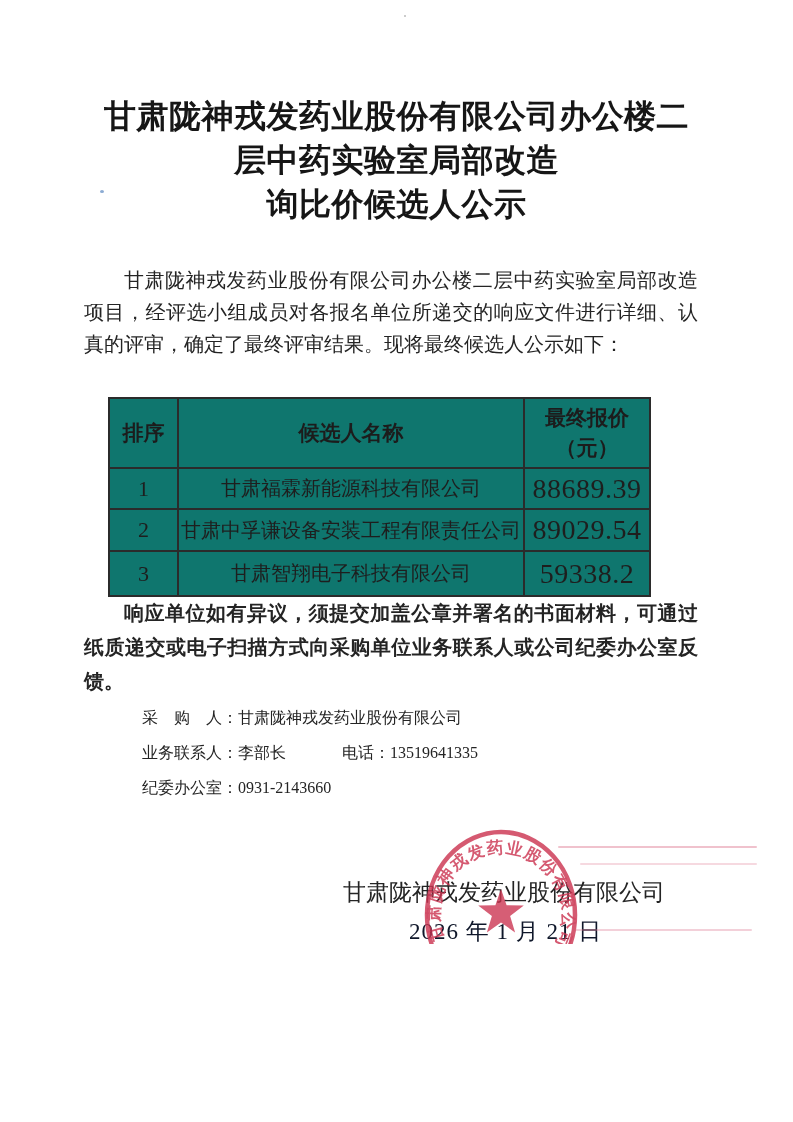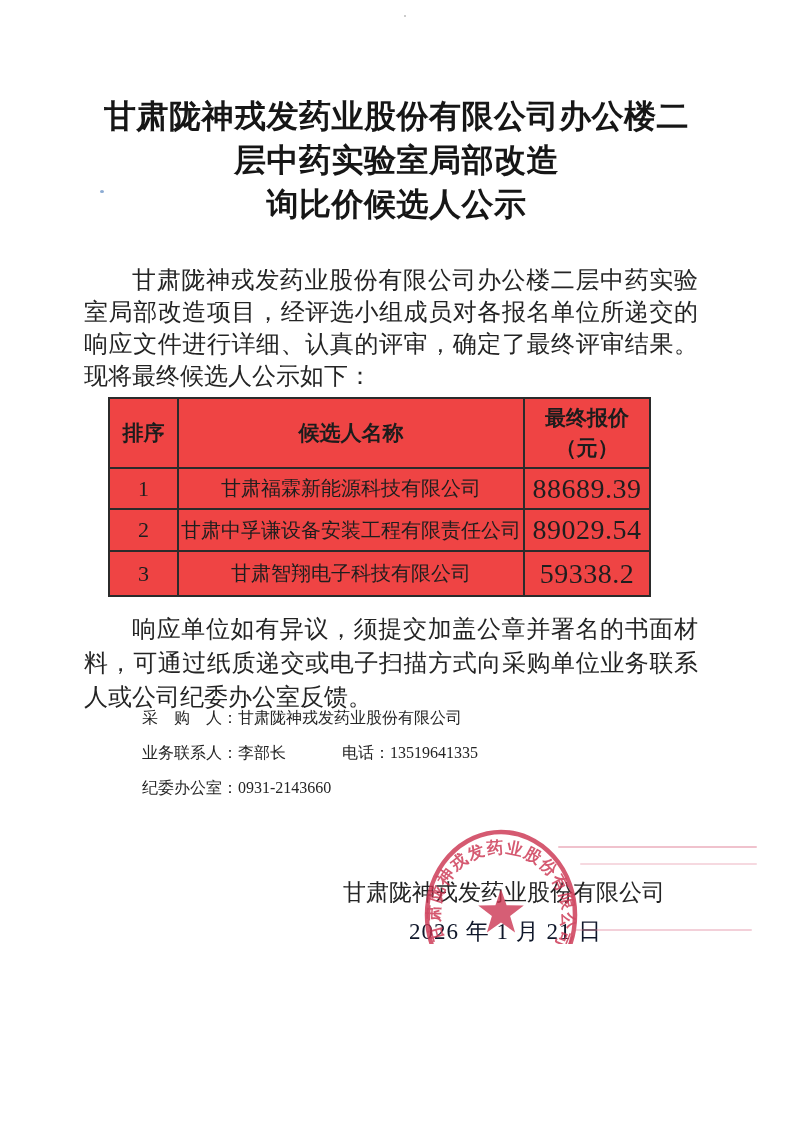--- a/index.html
+++ b/index.html
@@ -5,27 +5,27 @@
   html,body{margin:0;padding:0;background:#ffffff;}
   .page{
     position:relative;width:793px;height:944px;background:#ffffff;overflow:hidden;
     font-family:"Liberation Serif","DejaVu Serif",serif;color:#1e1e1e;
   }
   .doc-title{
     position:absolute;top:94px;left:0;width:793px;text-align:center;
     font-size:32px;font-weight:700;line-height:44px;color:#161616;letter-spacing:0.5px;
   }
   .para{
-    position:absolute;left:84px;width:614px;font-size:24px;color:#242424;
+    position:absolute;left:84px;width:614px;font-size:20px;color:#242424;
     text-align:justify;text-indent:2em;
   }
   .para-intro{top:264px;line-height:32px;}
-  .para-objection{top:612px;line-height:34px;}
+  .para-objection{top:596px;line-height:34px;font-weight:bold;}
   .candidates-table{position:absolute;left:108px;top:397px;}
-  table{border-collapse:collapse;table-layout:fixed;width:541px;background:#ef4444;}
+  table{border-collapse:collapse;table-layout:fixed;width:541px;background:#0f766e;}
   th,td{border:2px solid #2b2b2b;text-align:center;vertical-align:middle;padding:0;}
   th{font-size:21px;font-weight:700;color:#1c1c1c;}
   .hdr-row{height:70px;}
   .price-hdr div{line-height:30px;text-align:center;}
   .row-1{height:41px;} .row-2{height:42px;} .row-3{height:45px;}
   td.rank-cell{font-size:22px;font-family:"Liberation Serif",serif;}
   td.name-cell{font-size:20px;letter-spacing:0px;white-space:nowrap;}
   td.price-cell{font-size:28px;font-family:"Liberation Serif",serif;letter-spacing:0.5px;}
   .contact-block{position:absolute;left:142px;top:700px;font-size:16px;line-height:35px;color:#242424;}
   .contact-line{white-space:nowrap;}

